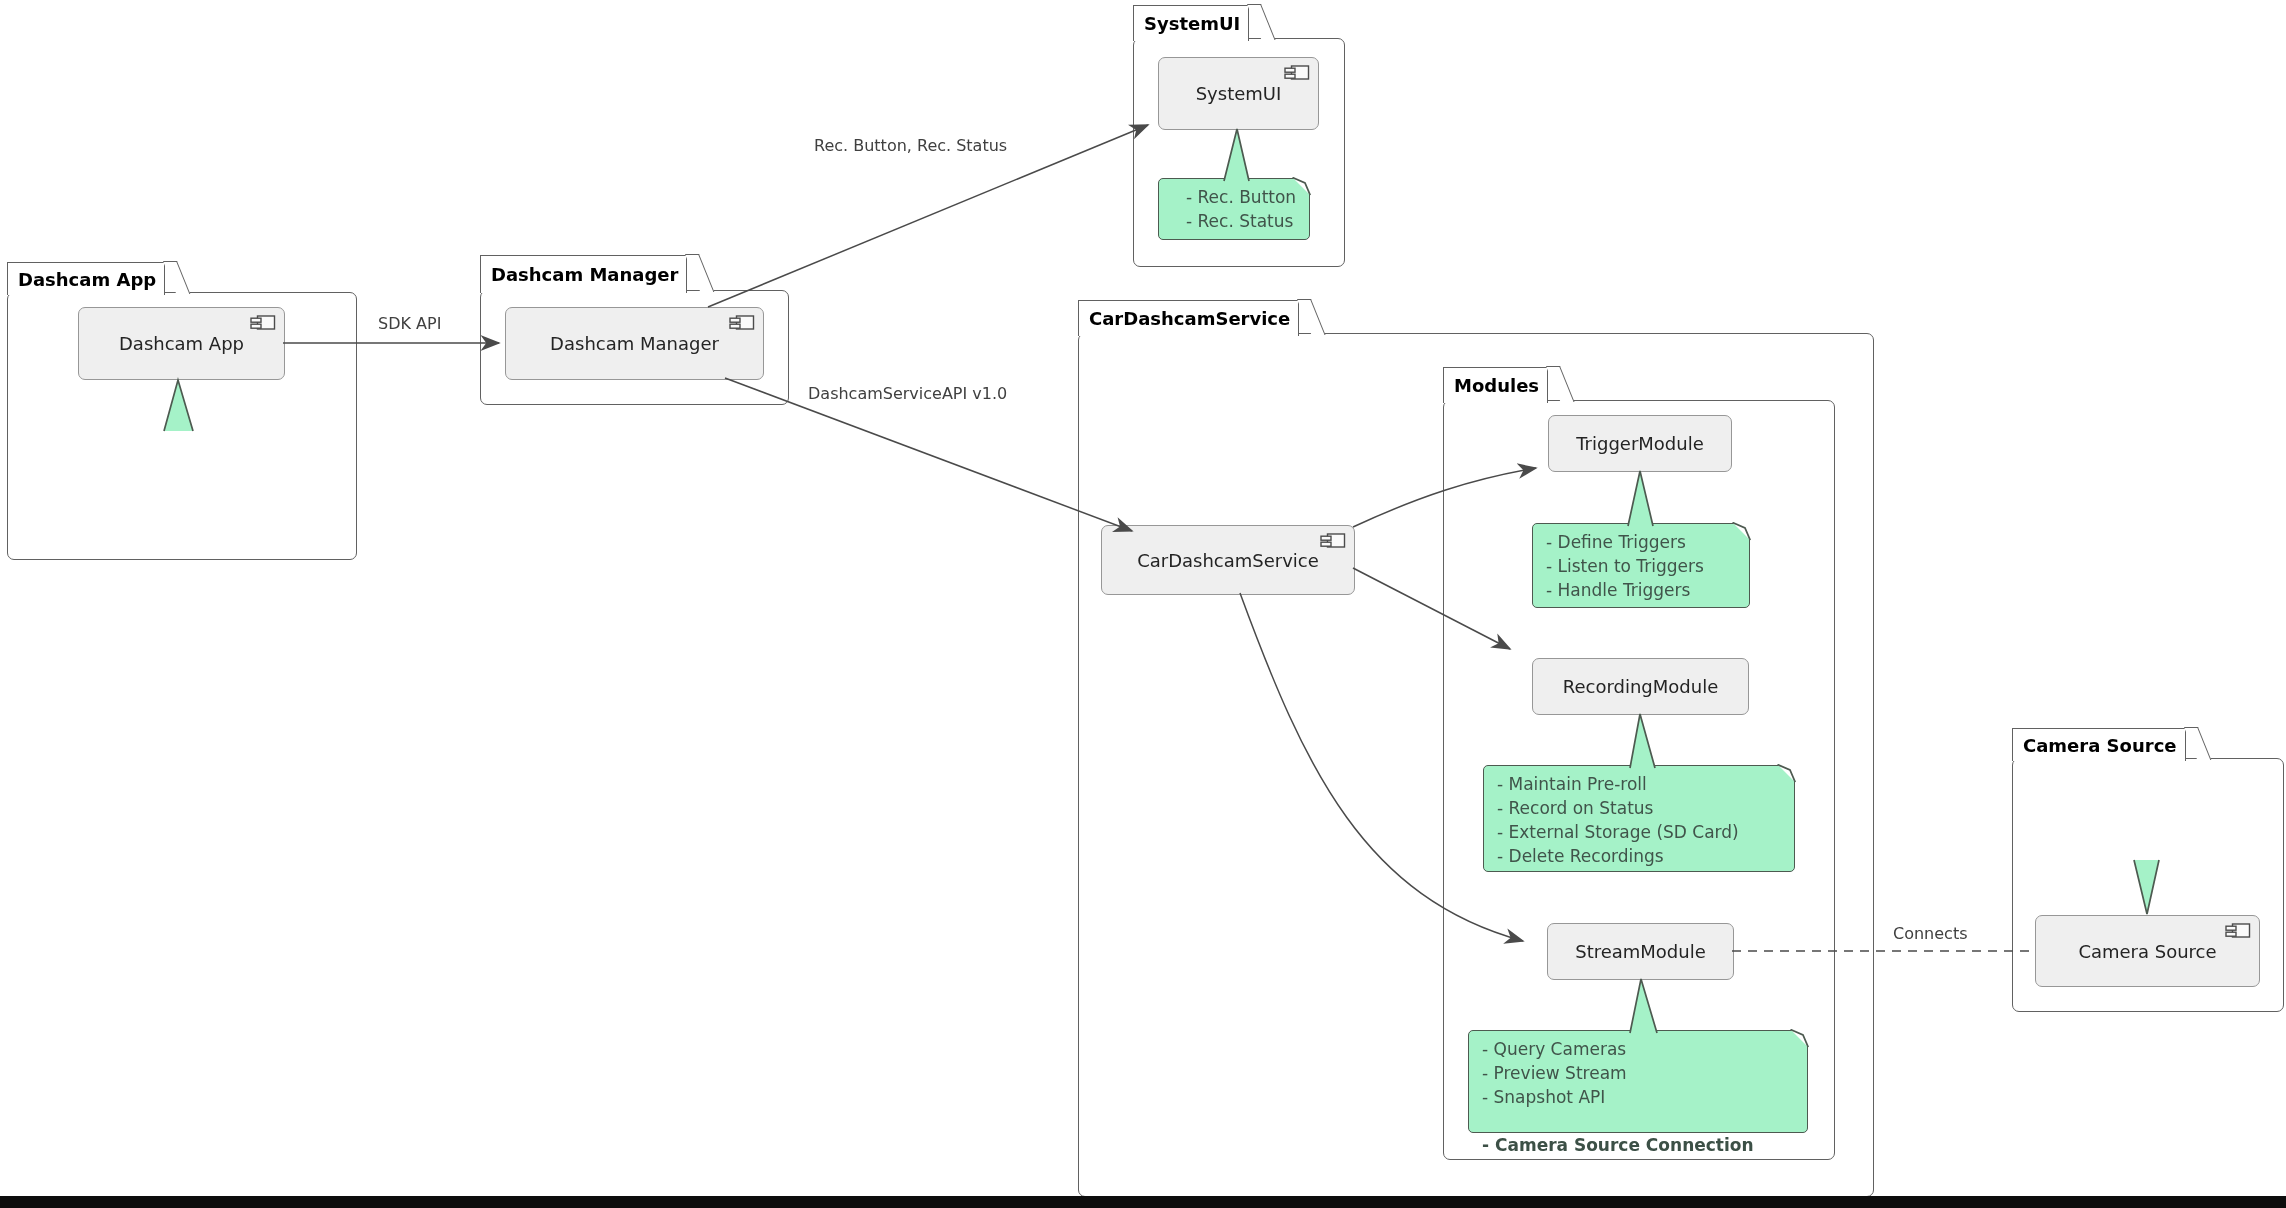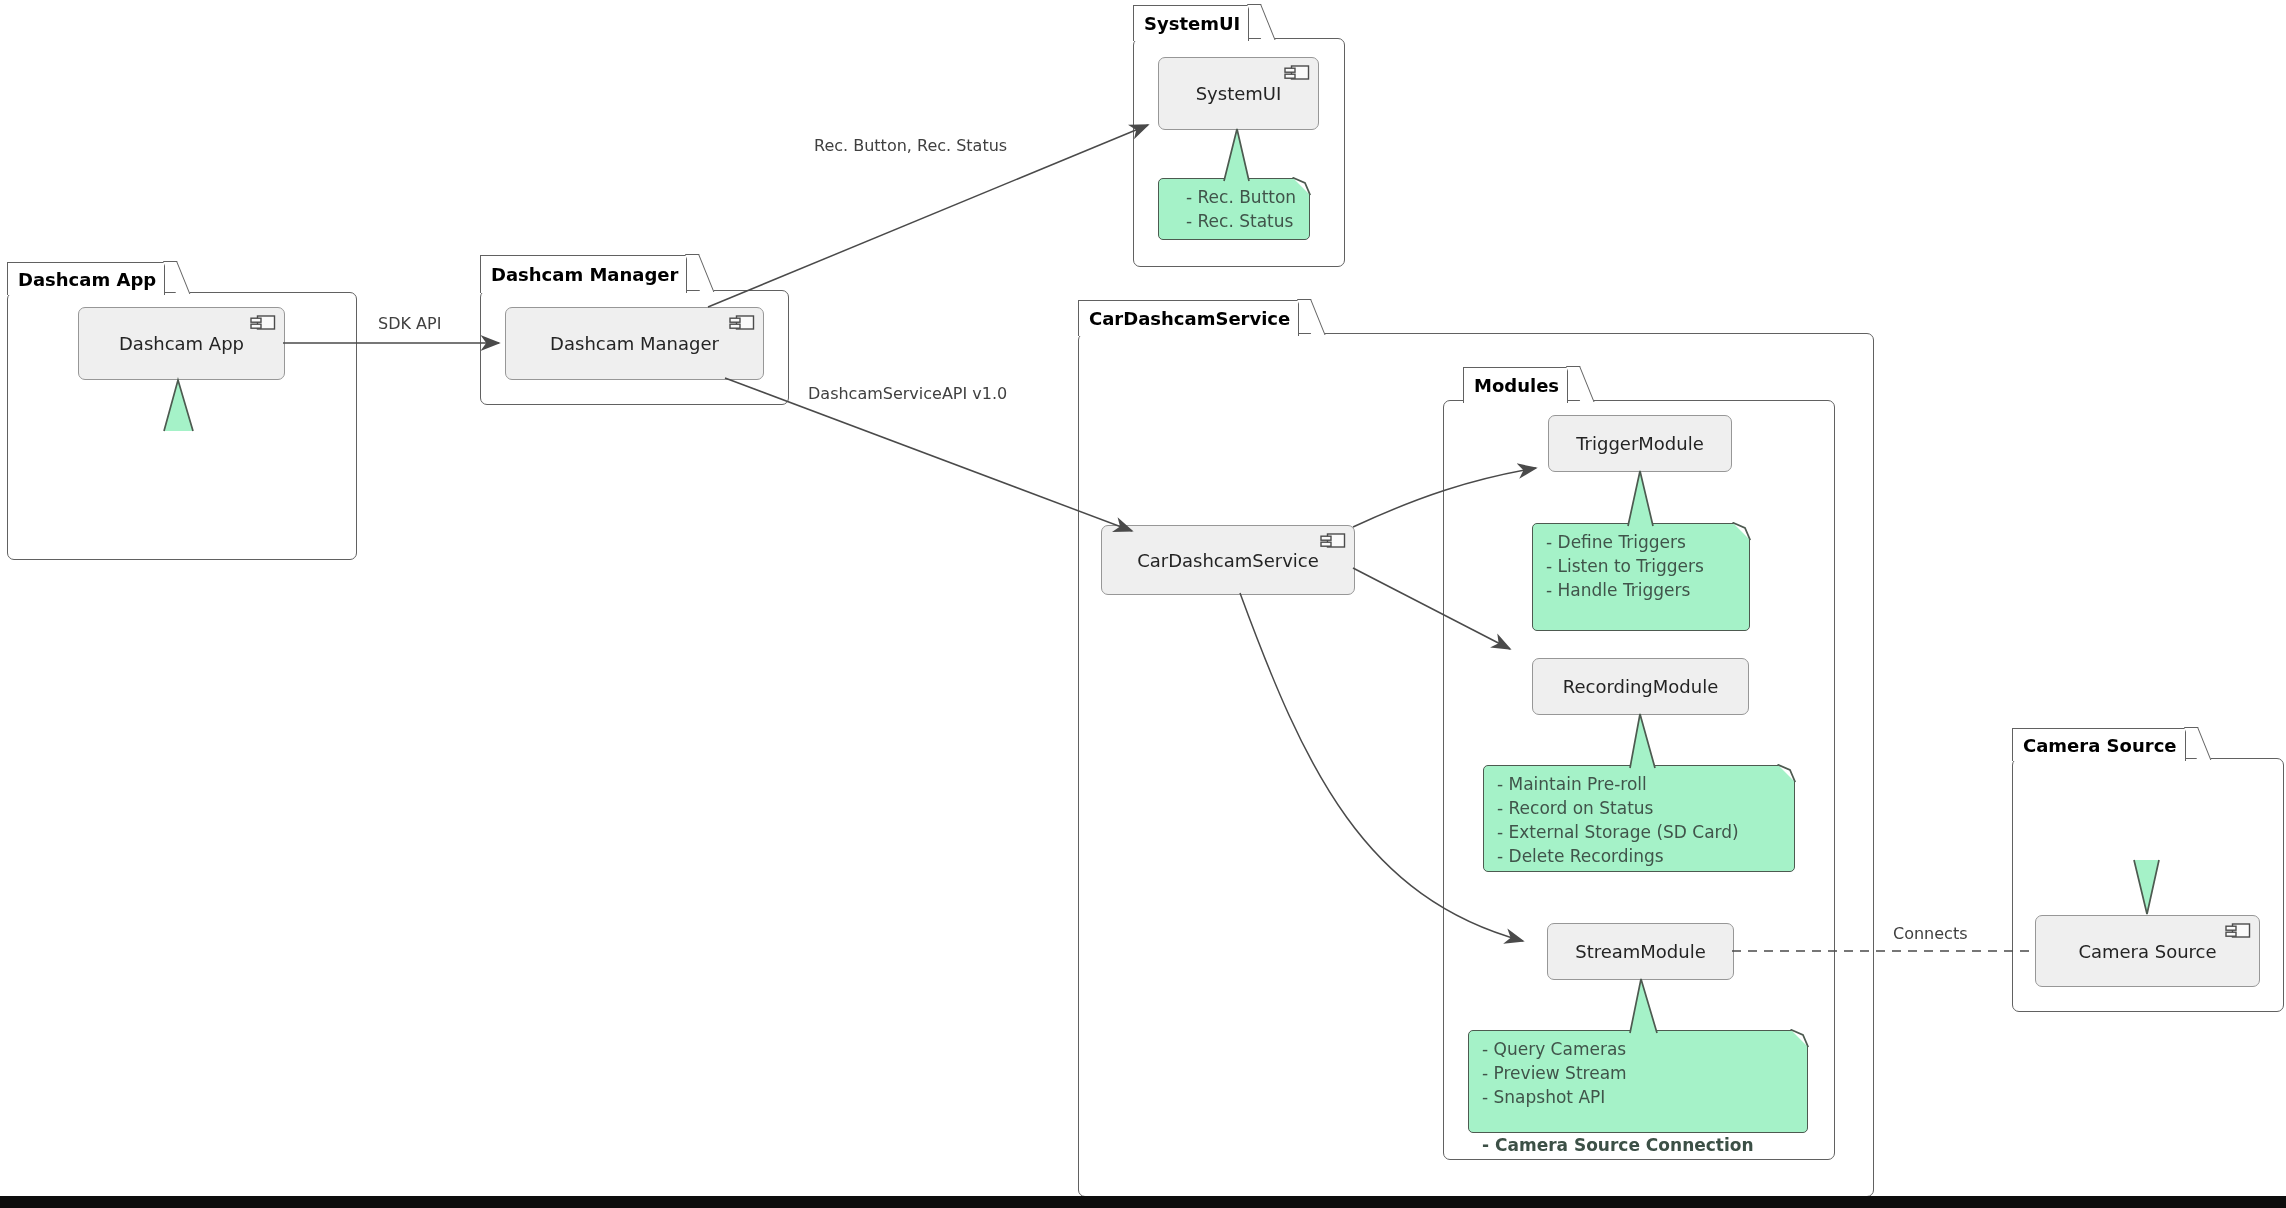--- a/index.html
+++ b/index.html
@@ -52,21 +52,21 @@
   <div class="pkg-tab" style="left:1133px;top:5px;height:35px;">
     <span>SystemUI</span>
   </div>
   <div class="pkg-body" style="left:1133px;top:38px;width:210px;height:227px;"></div>
 
   <div class="pkg-tab" style="left:1078px;top:300px;height:35px;">
     <span>CarDashcamService</span>
   </div>
   <div class="pkg-body" style="left:1078px;top:333px;width:794px;height:862px;"></div>
 
-  <div class="pkg-tab" style="left:1443px;top:367px;height:35px;margin-left:20px;">
+  <div class="pkg-tab" style="left:1443px;top:367px;height:35px;">
     <span>Modules</span>
   </div>
   <div class="pkg-body" style="left:1443px;top:400px;width:390px;height:758px;"></div>
 
   <div class="pkg-tab" style="left:2012px;top:728px;height:32px;">
     <span>Camera Source</span>
   </div>
   <div class="pkg-body" style="left:2012px;top:758px;width:270px;height:252px;"></div>
 
   <div class="cmp" style="left:78px;top:307px;width:205px;height:71px;">
@@ -129,21 +129,21 @@
 
   <div class="note" style="left:1158px;top:178px;width:152px;height:62px;padding-left:27px;">
     <svg class="fold" width="19" height="19" viewBox="0 0 19 19">
       <path d="M0,0 L19,0 L19,19 Z" fill="#ffffff"></path>
         <path d="M0.5,0.5 L13,6 L18.2,18.2" fill="none" stroke="#4d5a50" stroke-width="1.7"></path>
     </svg>
     <div class="nline">- Rec. Button</div>
     <div class="nline">- Rec. Status</div>
   </div>
 
-  <div class="note" style="left:1532px;top:523px;width:218px;height:108px;">
+  <div class="note" style="left:1532px;top:523px;width:218px;height:85px;">
     <svg class="fold" width="19" height="19" viewBox="0 0 19 19">
       <path d="M0,0 L19,0 L19,19 Z" fill="#ffffff"></path>
         <path d="M0.5,0.5 L13,6 L18.2,18.2" fill="none" stroke="#4d5a50" stroke-width="1.7"></path>
     </svg>
     <div class="nline">- Define Triggers</div>
     <div class="nline">- Listen to Triggers</div>
     <div class="nline">- Handle Triggers</div>
   </div>
 
   <div class="note" style="left:1483px;top:765px;width:312px;height:107px;">

